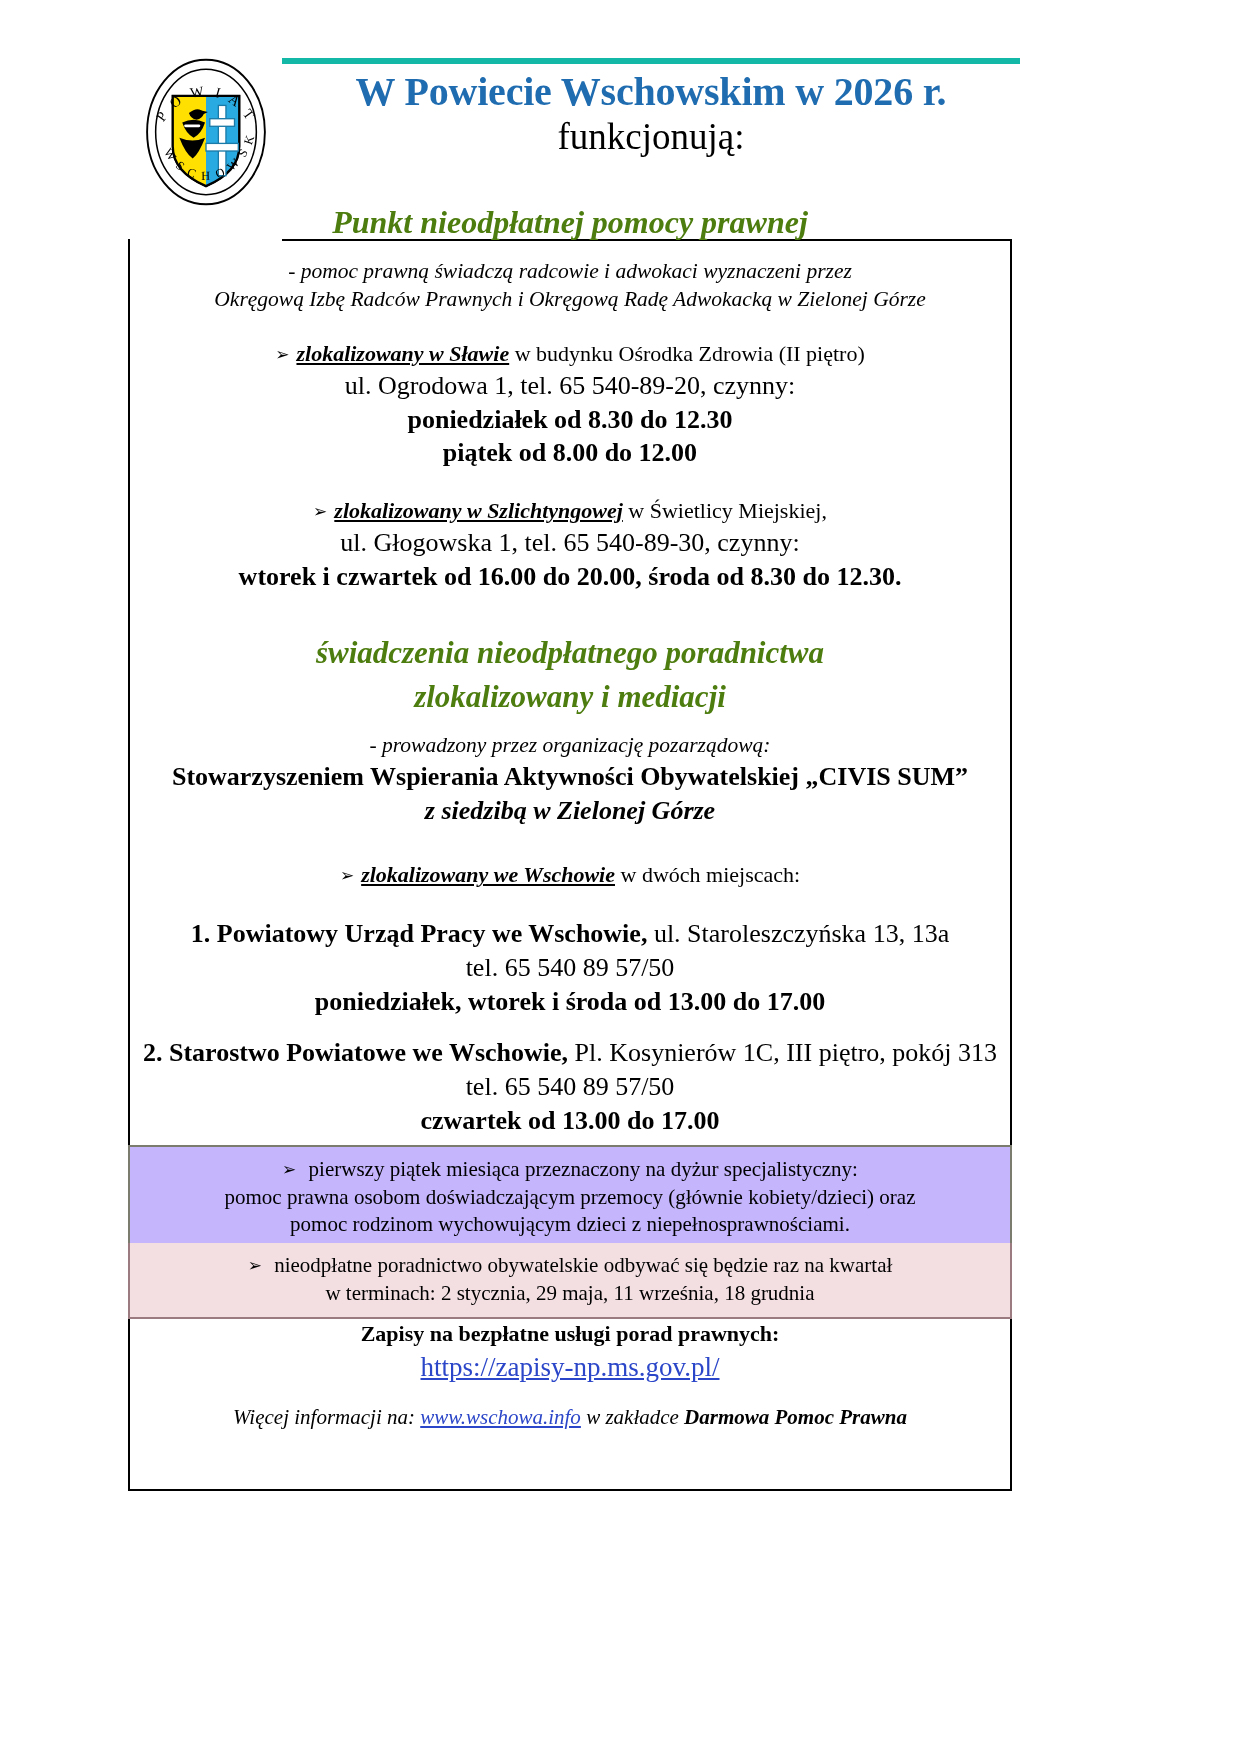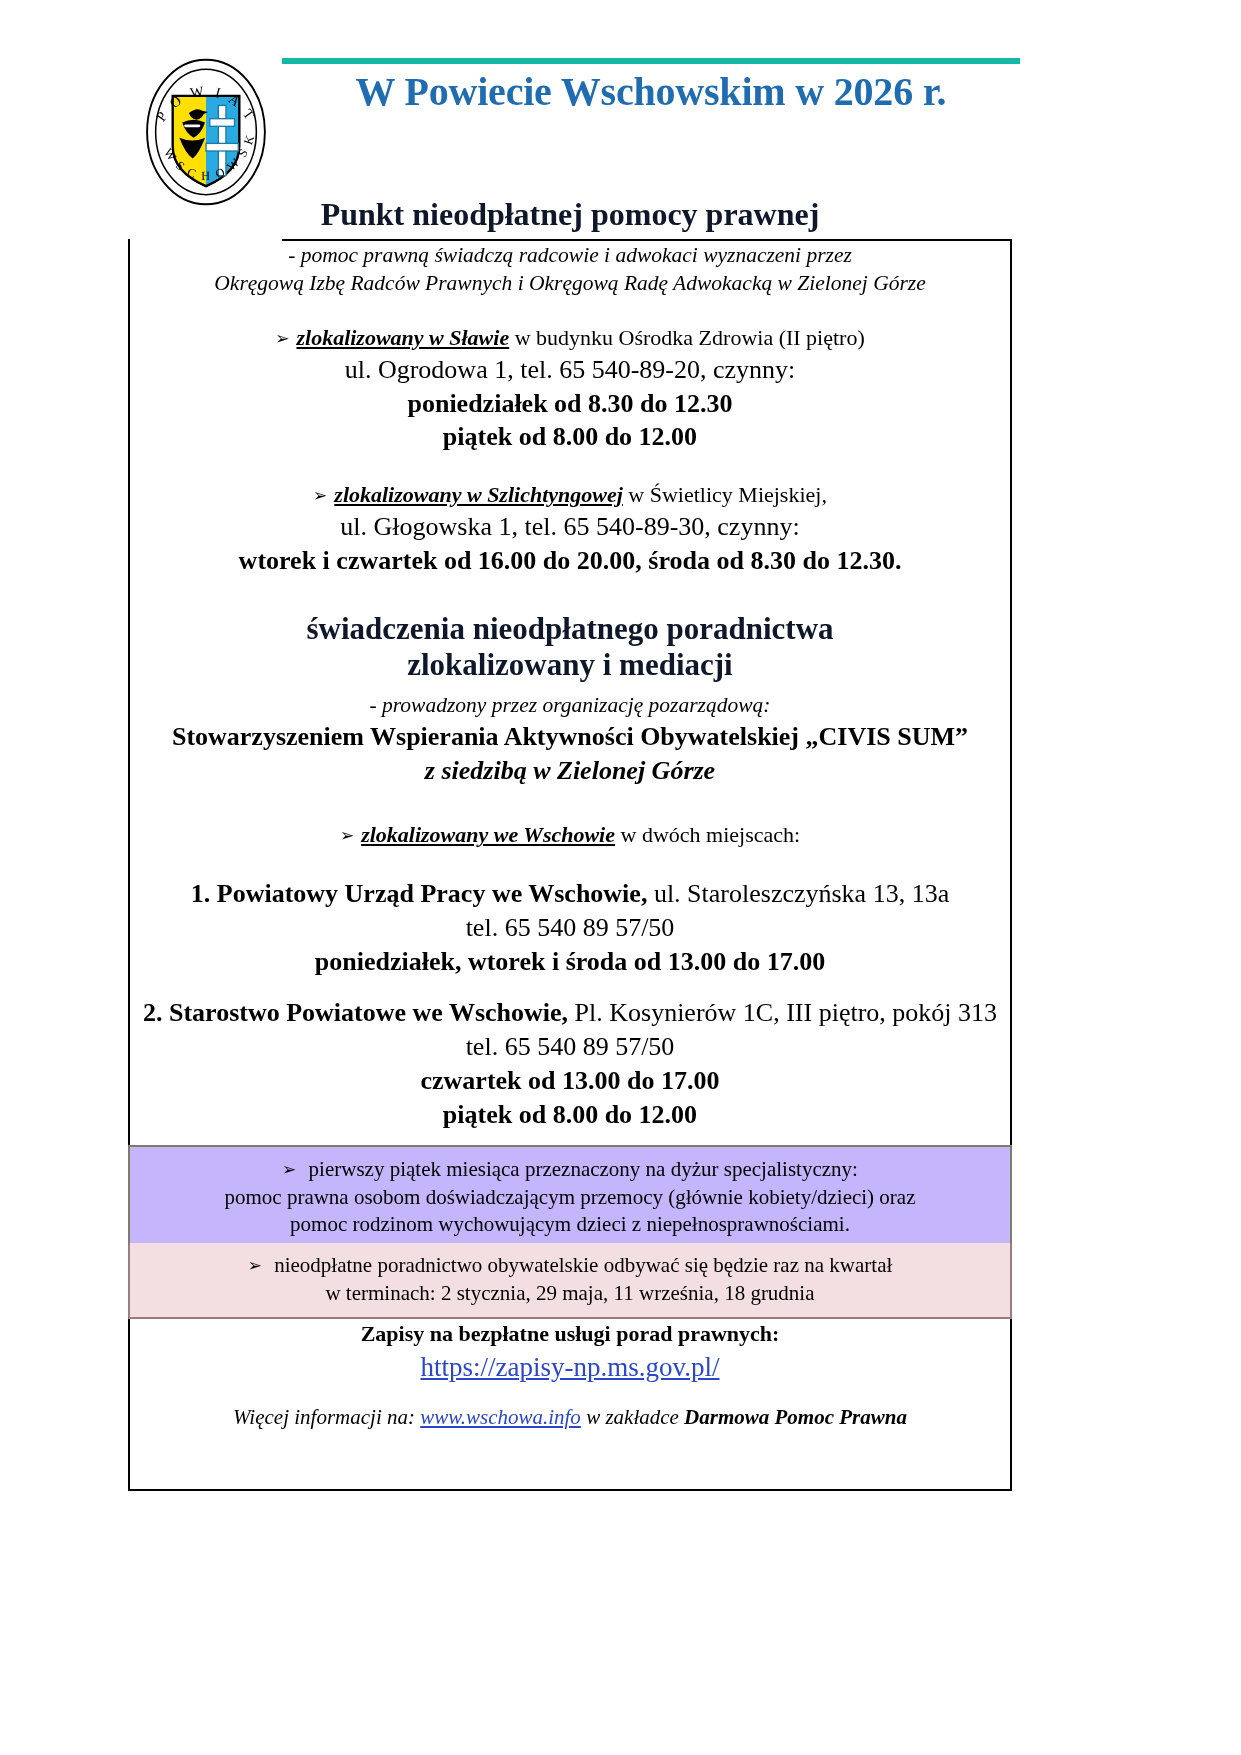--- a/index.html
+++ b/index.html
@@ -87,25 +87,26 @@
     position: absolute;
     left: 128px;
     top: 196px;
     width: 884px;
     box-sizing: border-box;
     padding: 0 14px;
     text-align: center;
   }
 
   .red-head {
-    color: #0f172a;
-    font-weight: bold;
+    color: #4d7c0f;
+    font-weight: bold;
+    font-style: italic;
     font-size: 32px;
     line-height: 1.16;
-    margin: 0;
+    margin: 8px;
   }
   .red-head.big {
     font-size: 31px;
   }
 
   .sub-italic {
     font-style: italic;
     font-size: 21.5px;
     line-height: 1.28;
     margin: 0;
@@ -238,20 +239,21 @@
       <text font-family="Liberation Serif, serif" font-size="15" letter-spacing="3.4" fill="#000">
         <textPath href="#arcTop" startOffset="12%">P O W I A T</textPath>
       </text>
       <text font-family="Liberation Serif, serif" font-size="13" letter-spacing="2.2" fill="#000">
         <textPath href="#arcBot" startOffset="10%">W S C H O W S K I</textPath>
       </text>
     </svg>
 
     <div class="title-block">
       <div class="title-line1">W Powiecie Wschowskim w 2026 r.</div>
+      <div class="title-line2">funkcjonują:</div>
     </div>
   </div>
 
   <div class="frame-topline"></div>
   <div class="frame"></div>
 
   <div class="content">
 
     <div class="red-head">Punkt nieodpłatnej pomocy prawnej</div>
     <div class="gap-s"></div>

